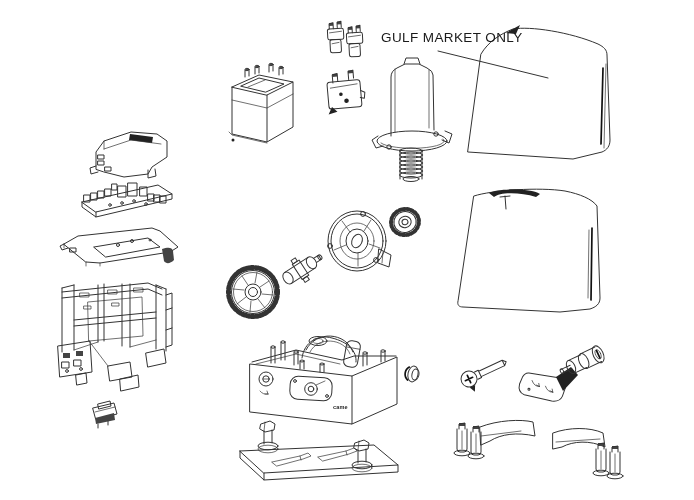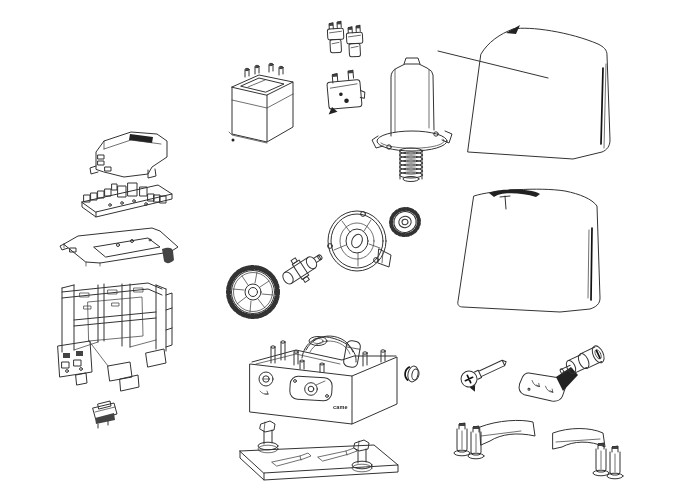--- a/index.html
+++ b/index.html
@@ -342,14 +342,15 @@
 
   <g>
     <path d="M553,433 C569,427 590,427 603,433 L605,447 C590,440 573,441 562,447 L553,449 Z"></path>
     <path class="thin" d="M556,442 L600,439"></path>
     <use href="#prong" x="139" y="20"></use>
     <use href="#prong" x="153" y="23"></use>
   </g>
 
 </svg>
 
+<div class="annotation">GULF MARKET ONLY</div>
 
 </div>
 
 </body></html>

